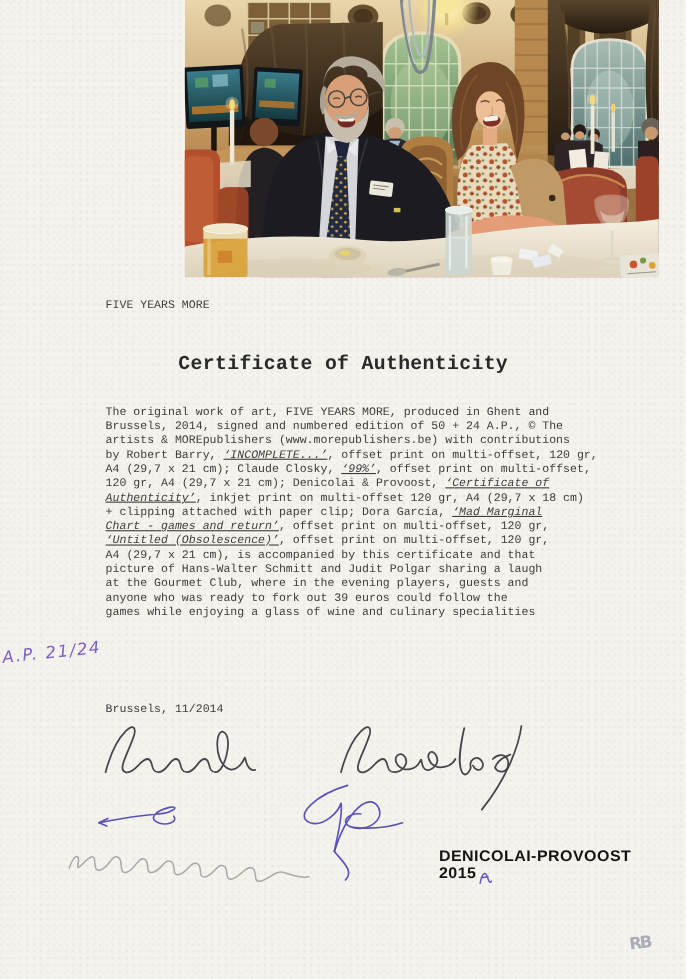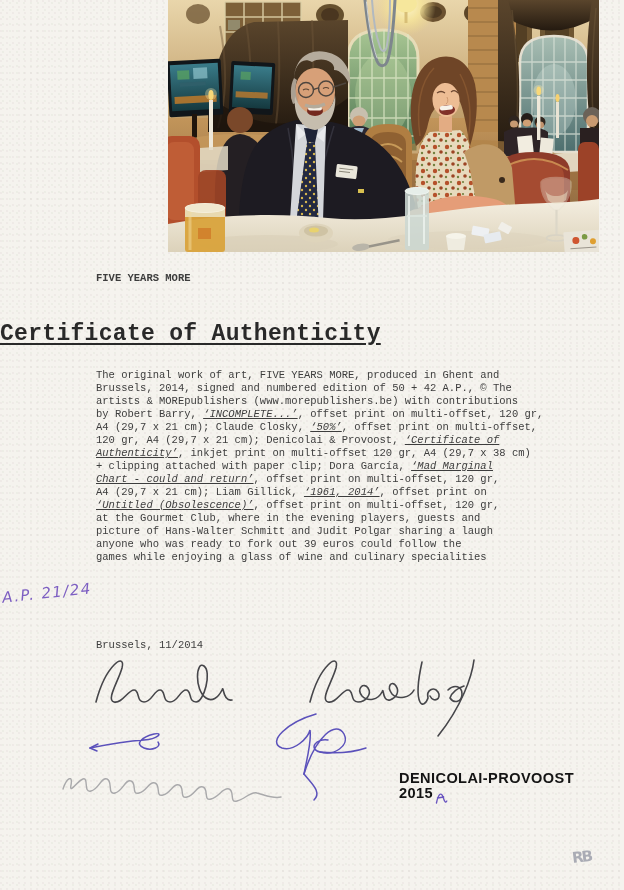--- a/index.html
+++ b/index.html
@@ -8,25 +8,25 @@
     background:
       radial-gradient(circle at 1px 1px, rgba(205,180,190,.14) 1px, transparent 1.4px),
       radial-gradient(circle at 3px 3px, rgba(180,200,170,.12) 1px, transparent 1.4px),
       #f5f3ee;
     background-size:6px 6px,7px 7px,auto;
     font-family:"Liberation Mono","DejaVu Sans Mono",monospace;
   }
   .photo{position:absolute;left:168px;top:0;width:431px;height:252px;}
   .photo svg{display:block;width:431px;height:252px;}
   .t{position:absolute;color:#3d3d3d;font-size:10.5px;line-height:13px;white-space:pre;}
-  .work-title{left:96px;top:272px;font-weight:bold;}
+  .work-title{left:96px;top:272px;}
   .title{
-    position:absolute;left:0;top:321px;width:624px;
-    font-weight:bold;font-size:23px;color:#292929;letter-spacing:.3px;
-    text-decoration:underline;text-underline-offset:3px;
+    position:absolute;left:0;top:321px;width:624px;text-align:center;
+    font-weight:bold;font-size:18px;color:#292929;letter-spacing:.3px;
+    text-underline-offset:3px;
   }
   .body{position:absolute;left:96px;top:369px;width:500px;color:#3d3d3d;font-size:10.5px;}
   .body .bl{white-space:pre;line-height:13px;height:13px;}
   .body .it{font-style:italic;text-decoration:underline;}
   .place-date{left:96px;top:639px;}
   .edition{
     position:absolute;left:2px;top:584px;color:#7d5fc2;
     font-family:"DejaVu Sans",sans-serif;font-style:italic;font-size:15px;
     letter-spacing:1.5px;transform:rotate(-6deg);
   }
@@ -350,32 +350,32 @@
         <path d="M204,0 C205,16 208,36 212,47 C214,53 218,52 219,45 C221,34 222,14 222,0" stroke="#b2b9bf" stroke-width="2"></path>
         <path d="M198.5,2 C200,20 204,44 209,58" stroke="#dde1e4" stroke-width="1" opacity=".8"></path>
       </g>
     </svg>
   </div>
 
   <div class="t work-title">FIVE YEARS MORE</div>
   <div class="title">Certificate of Authenticity</div>
   <div class="body">
       <div class="bl"><span>The original work of art, FIVE YEARS MORE, produced in Ghent and</span></div>
-      <div class="bl"><span>Brussels, 2014, signed and numbered edition of 50 + 42 A.P., © The</span></div>
+      <div class="bl"><span>Brussels, 2014, signed and numbered edition of 50 + 24 A.P., © The</span></div>
       <div class="bl"><span>artists &amp; MOREpublishers (www.morepublishers.be) with contributions</span></div>
       <div class="bl"><span>by Robert Barry, </span><span class="it">‘INCOMPLETE...’</span><span>, offset print on multi-offset, 120 gr,</span></div>
-      <div class="bl"><span>A4 (29,7 x 21 cm); Claude Closky, </span><span class="it">‘50%’</span><span>, offset print on multi-offset,</span></div>
+      <div class="bl"><span>A4 (29,7 x 21 cm); Claude Closky, </span><span class="it">‘99%’</span><span>, offset print on multi-offset,</span></div>
       <div class="bl"><span>120 gr, A4 (29,7 x 21 cm); Denicolai &amp; Provoost, </span><span class="it">‘Certificate of</span></div>
-      <div class="bl"><span class="it">Authenticity’</span><span>, inkjet print on multi-offset 120 gr, A4 (29,7 x 38 cm)</span></div>
+      <div class="bl"><span class="it">Authenticity’</span><span>, inkjet print on multi-offset 120 gr, A4 (29,7 x 18 cm)</span></div>
       <div class="bl"><span>+ clipping attached with paper clip; Dora García, </span><span class="it">‘Mad Marginal</span></div>
-      <div class="bl"><span class="it">Chart - could and return’</span><span>, offset print on multi-offset, 120 gr,</span></div>
-      <div class="bl"><span>A4 (29,7 x 21 cm); Liam Gillick, </span><span class="it">‘1961, 2014’</span><span>, offset print on</span></div>
+      <div class="bl"><span class="it">Chart - games and return’</span><span>, offset print on multi-offset, 120 gr,</span></div>
       <div class="bl"><span class="it">‘Untitled (Obsolescence)’</span><span>, offset print on multi-offset, 120 gr,</span></div>
+      <div class="bl"><span>A4 (29,7 x 21 cm), is accompanied by this certificate and that</span></div>
+      <div class="bl"><span>picture of Hans-Walter Schmitt and Judit Polgar sharing a laugh</span></div>
       <div class="bl"><span>at the Gourmet Club, where in the evening players, guests and</span></div>
-      <div class="bl"><span>picture of Hans-Walter Schmitt and Judit Polgar sharing a laugh</span></div>
       <div class="bl"><span>anyone who was ready to fork out 39 euros could follow the</span></div>
       <div class="bl"><span>games while enjoying a glass of wine and culinary specialities</span></div>
     </div>
   <div class="t place-date">Brussels, 11/2014</div>
 
   <div class="edition">A.P. 21/24</div>
 
   <svg class="sig" style="left:82px;top:650px;" width="440" height="92" viewBox="0 0 440 92" aria-label="Claude Closky">
     <g fill="none" stroke="#46464a" stroke-width="1.6" stroke-linecap="round">
       <path d="M14,52 C24,14 44,2 40,18 C36,32 24,50 32,52 C40,54 46,40 52,40 C58,40 54,52 62,52 C70,52 72,40 78,40 C84,40 80,52 88,52 C96,52 98,40 104,40 C110,40 106,52 114,52 C122,52 130,22 122,16 C114,10 112,40 124,48 C130,52 136,48 140,40 C142,34 140,52 150,50"></path>

